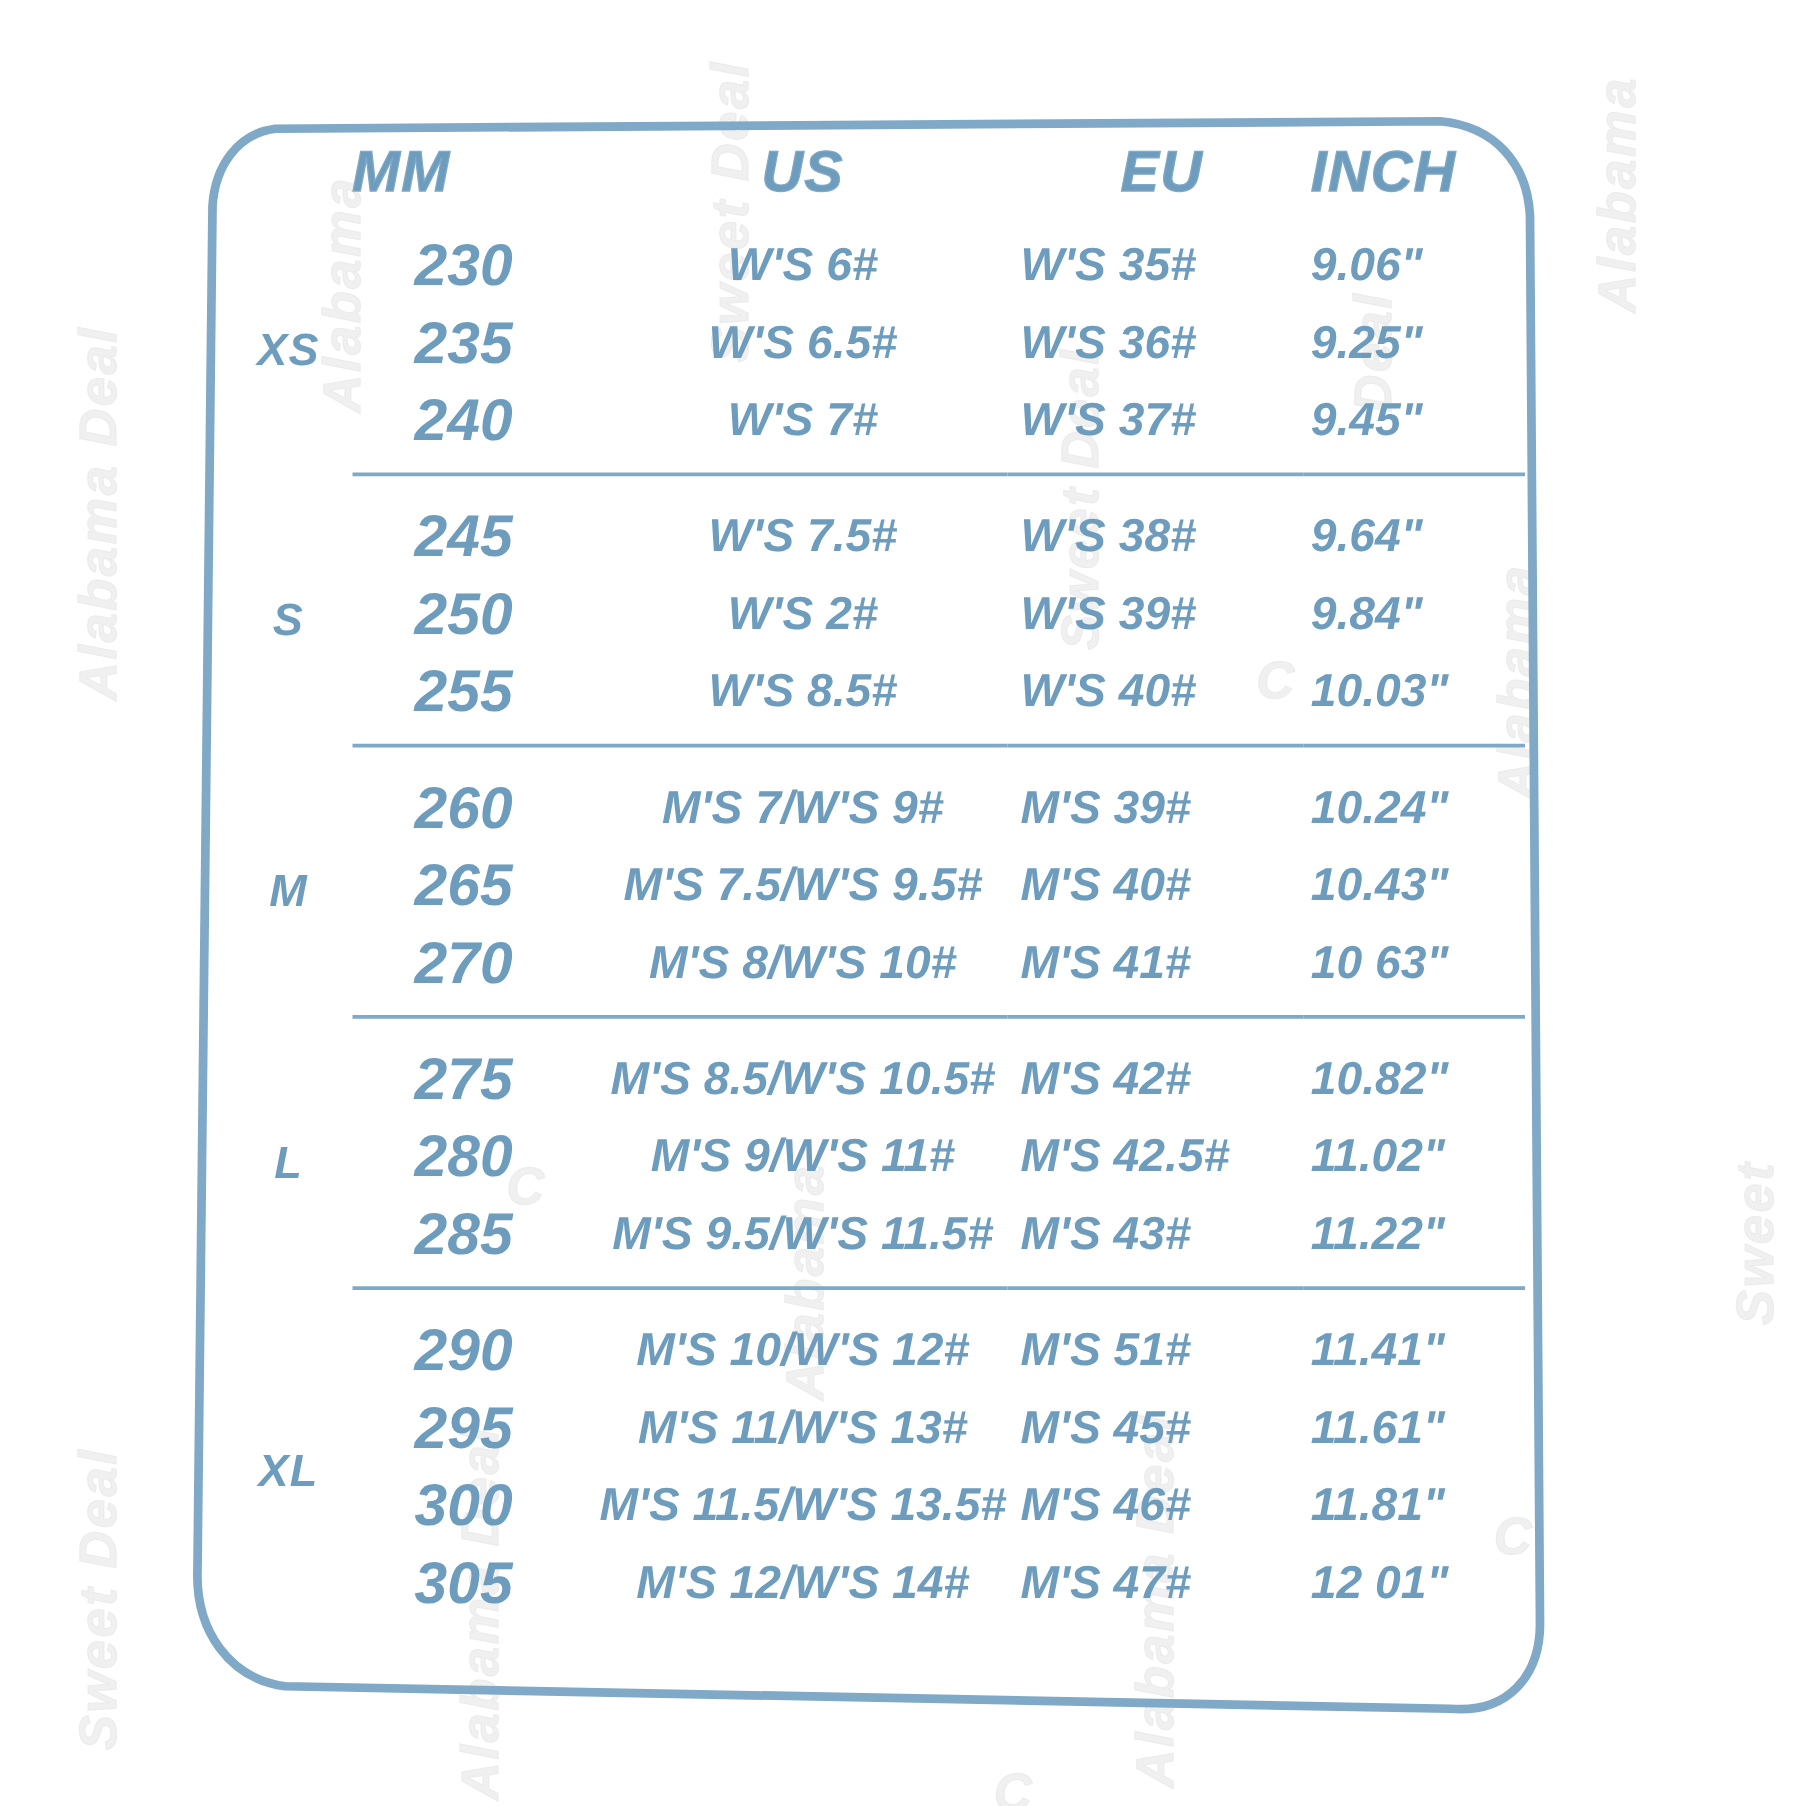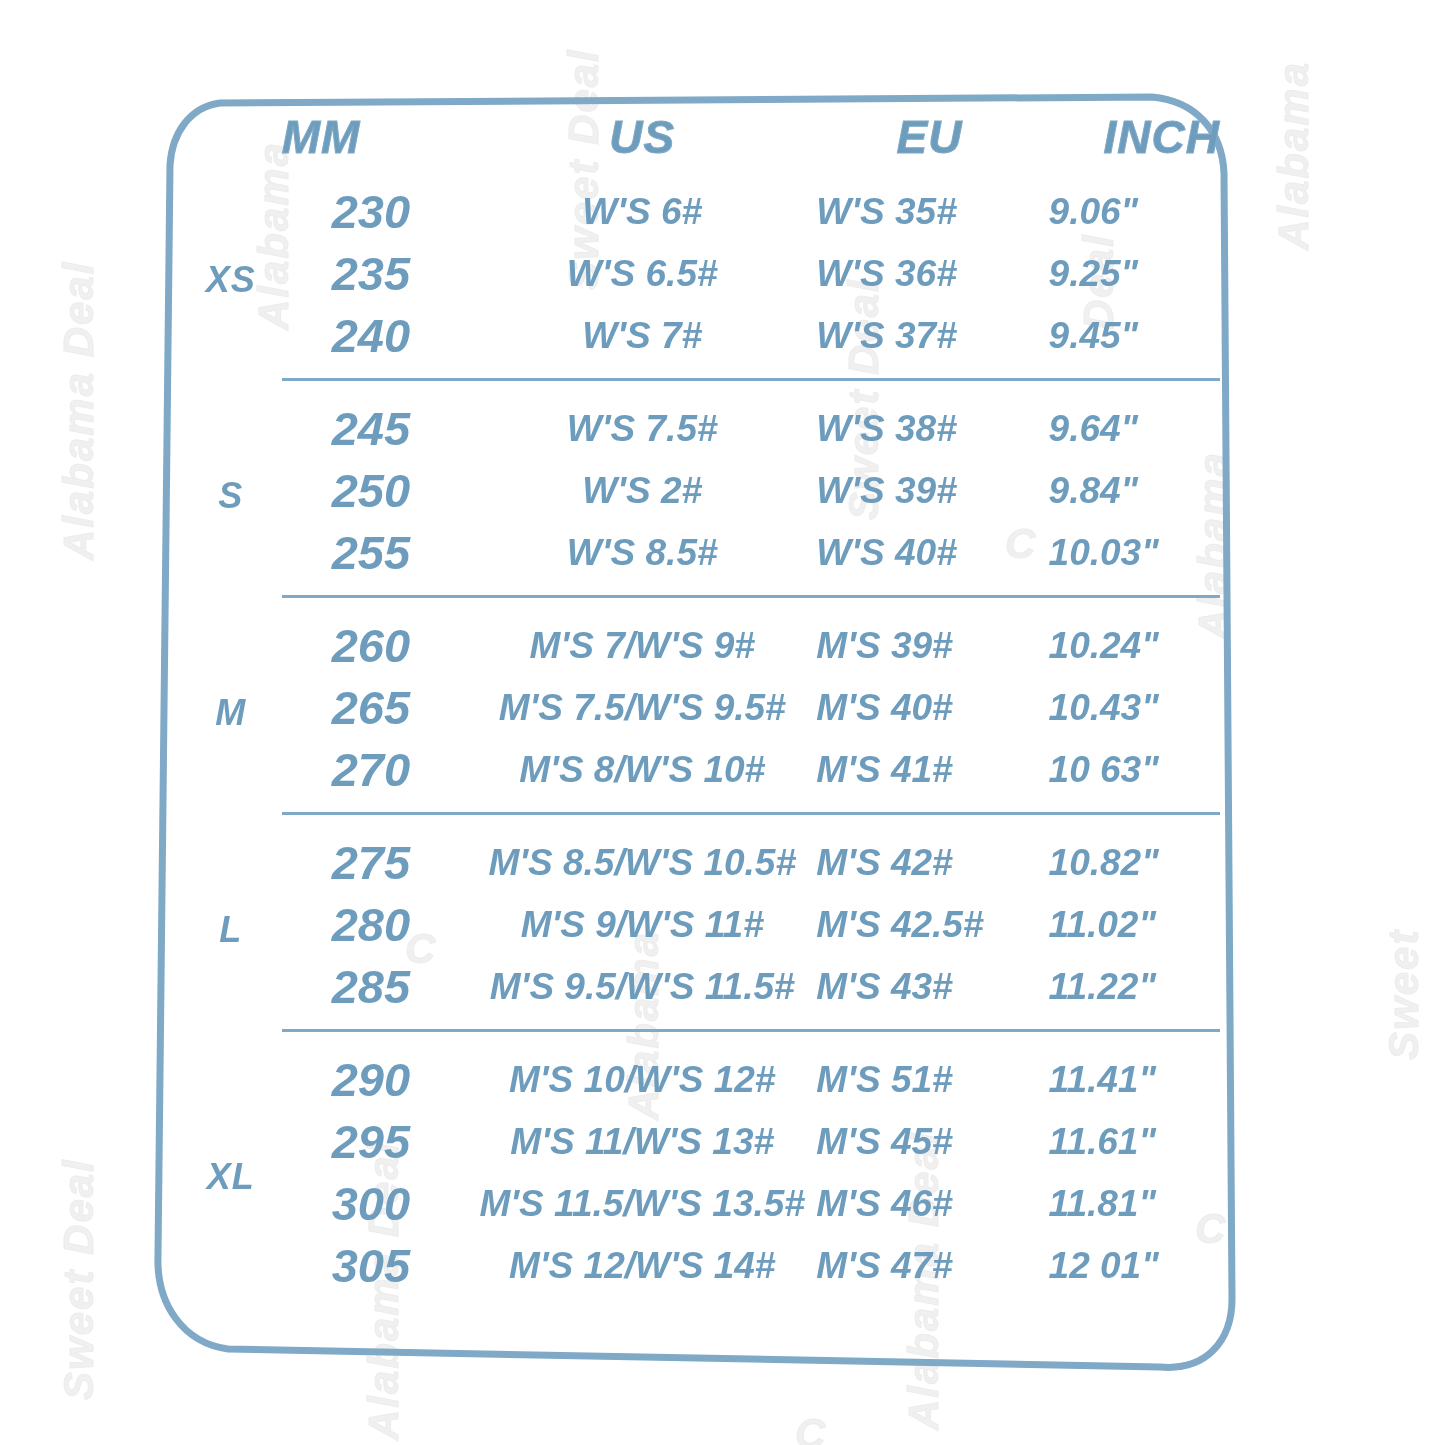--- a/index.html
+++ b/index.html
@@ -88,21 +88,21 @@
 
   .col-size  { width: 105px; text-align: center; }
   .col-mm    { width: 185px; text-align: center; }
   .col-us    { width: 340px; text-align: center; padding-left: 18px !important; }
   .col-eu    { width: 235px; text-align: left; padding-left: 10px !important; }
   .col-inch  { width: 175px; text-align: left; padding-left: 6px !important; }
 
   .hdr .col-mm   { text-align: left; }
   .hdr .col-us   { text-align: center; }
   .hdr .col-eu   { text-align: center; }
-  .hdr .col-inch { text-align: right; }
+  .hdr .col-inch { text-align: left; }
 
   .data-row td {
     font-size: 37px;
     font-weight: bold;
     font-style: italic;
     line-height: 1.0;
     height: 62px;
     color: #6d9cbd;
   }
   .data-row td.col-size {

